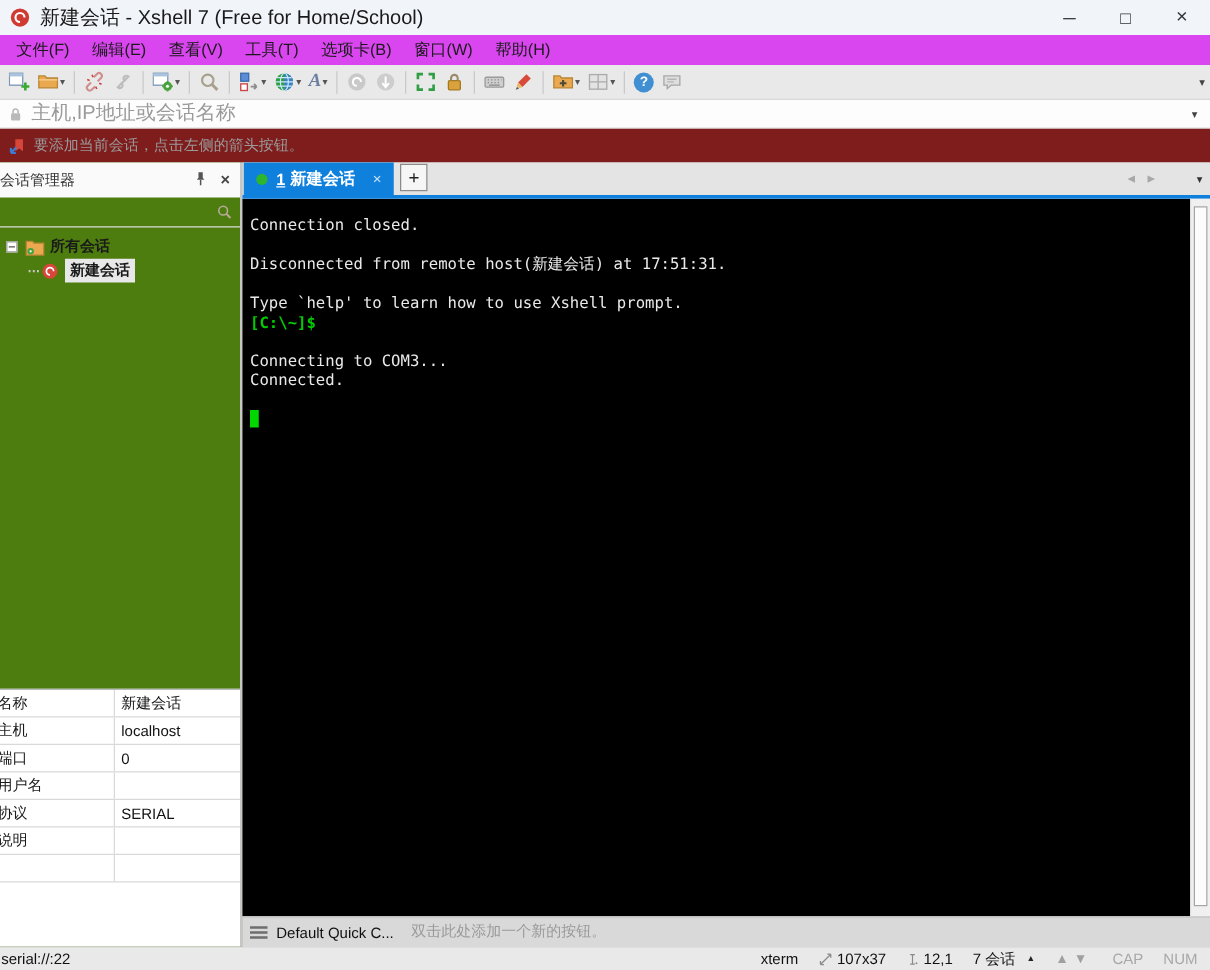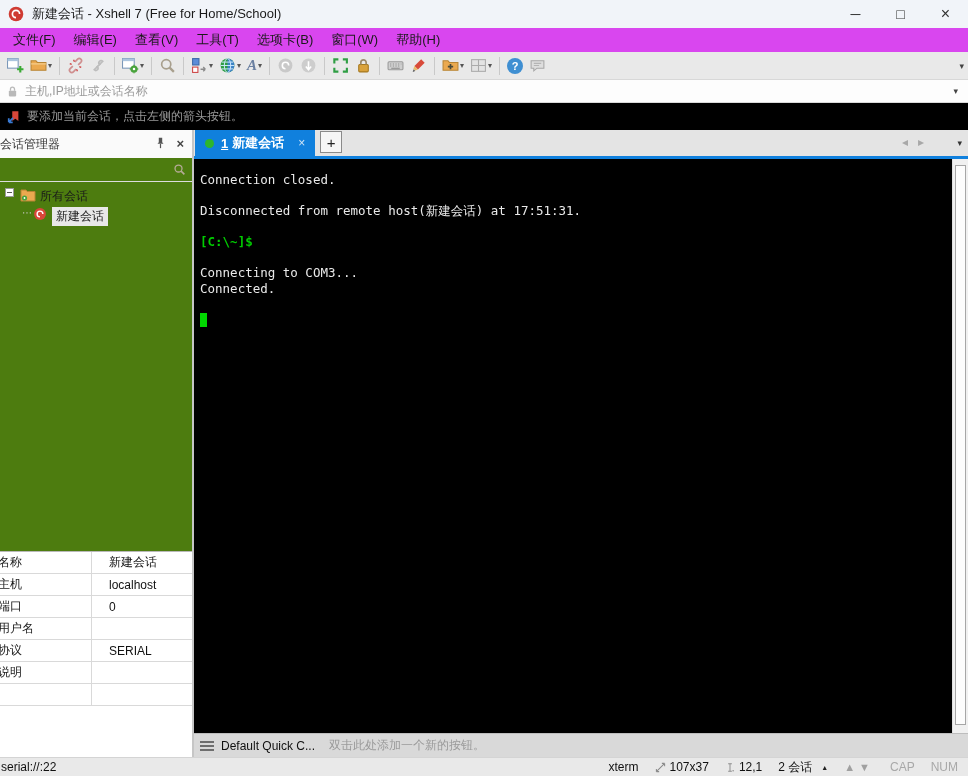--- a/index.html
+++ b/index.html
@@ -3,71 +3,71 @@
 <meta charset="utf-8">
 <style>
   * { margin:0; padding:0; box-sizing:border-box; }
   html,body { width:968px; height:776px; overflow:hidden; }
   body { font-family:"Liberation Sans", sans-serif; font-size:12px; color:#222; background:#e9e9e9; }
   .window { position:relative; width:968px; height:776px; background:#e9e9e9; overflow:hidden; }
 
   
   .titlebar { height:28px; background:#f1f4f9; display:flex; align-items:center; }
   .app-logo { width:16px; height:16px; margin:0 8px 0 8px; flex:0 0 auto; }
-  .title-text { font-size:13px; color:#1a1a1a; }
+  .title-text { font-size:16px; color:#1a1a1a; }
   .win-controls { margin-left:auto; display:flex; height:28px; }
   .win-btn { width:45px; height:28px; display:flex; align-items:center; justify-content:center; font-size:14px; color:#333; }
 
   
   .menubar { height:24px; background:#d946ef; display:flex; align-items:center; padding-left:4px; }
   .menu-item { padding:0 9px; font-size:13px; line-height:24px; color:#1a1a1a; }
 
   
   .toolbar { height:28px; background:#e9e9e9; border-bottom:1px solid #d8d8d8; display:flex; align-items:center; padding:0 4px; position:relative; }
   .tb-btn { height:24px; display:flex; align-items:center; justify-content:center; padding:0 3px; }
   .tb-btn svg { width:17px; height:17px; }
   .tb-caret { font-size:8px; color:#555; margin-left:1px; }
   .tb-sep { width:1px; height:18px; background:#c9c9c9; margin:0 4px; }
   .tb-overflow { position:absolute; right:4px; top:9px; font-size:9px; color:#444; }
   .icon-font-a { font-family:"Liberation Serif", serif; font-style:italic; font-weight:bold; font-size:15px; color:#6a7fa0; line-height:17px; }
   .icon-help-badge { width:16px; height:16px; border-radius:50%; background:#3f8fd2; color:#fff; font-weight:bold; font-size:11px; display:flex; align-items:center; justify-content:center; }
 
   
   .addressbar { height:23px; background:#fdfdfd; border-bottom:1px solid #d9d9d9; display:flex; align-items:center; padding:0 6px; }
-  .addr-input { flex:1; border:none; outline:none; background:transparent; font-size:12px; color:#333; margin-left:6px; font-family:"Liberation Sans",sans-serif; }
+  .addr-input { flex:1; border:none; outline:none; background:transparent; font-size:16px; color:#333; margin-left:6px; font-family:"Liberation Sans",sans-serif; }
   .addr-input::placeholder { color:#9a9a9a; }
   .addr-caret { font-size:9px; color:#444; padding:0 4px; }
 
   
-  .infobar { height:27px; background:#000000; display:flex; align-items:center; padding:0 7px; }
+  .infobar { height:27px; background:#7f1d1d; display:flex; align-items:center; padding:0 7px; }
   .infobar-text { color:#9a9a9a; font-size:12px; margin-left:6px; }
 
   
   .main { display:flex; height:627px; }
 
   
   .left-panel { width:194px; background:#4d7c0f; border-right:2px solid #c6c6c6; display:flex; flex-direction:column; }
   .lp-header { height:28px; display:flex; align-items:center; background:#fafafa; }
   .lp-title { font-size:12px; color:#333; margin-left:-4px; padding-left:4px; white-space:nowrap; overflow:hidden; }
   .lp-header-btns { margin-left:auto; display:flex; align-items:center; gap:10px; padding-right:8px; }
   .lp-header-btns .hbtn { color:#444; font-size:12px; line-height:12px; }
   .lp-search { height:24px; border-bottom:1px solid #dcdcdc; display:flex; align-items:center; padding:0 6px; }
   .lp-search input { flex:1; border:none; outline:none; font-size:12px; background:transparent; }
   .lp-tree { flex:1; padding-top:6px; position:relative; overflow:hidden; }
-  .tree-row { height:19px; display:flex; font-size:12px; color:#1a1a1a; }
+  .tree-row { height:19px; display:flex; align-items:center; font-size:12px; color:#1a1a1a;font-weight:bold; }
   .tree-expander { width:9px; height:9px; border:1px solid #9a9a9a; background:#fff; margin:0 6px 0 5px; position:relative; flex:0 0 auto; }
   .tree-expander::after { content:""; position:absolute; left:1px; right:1px; top:3px; height:1px; background:#555; }
   .tree-icon { width:16px; height:14px; margin-right:4px; flex:0 0 auto; }
   .tree-child { padding-left:22px; }
   .tree-sel { background:#e8e8e8; padding:1px 4px; }
   .tree-dots { color:#c9c9c9; font-size:10px; letter-spacing:-1px; margin-right:1px; }
 
   
   .propgrid { height:206px; border-top:1px solid #b9b9b9; background:#fff; font-size:12px; }
-  .pg-row { height:22px; display:flex; border-bottom:1px solid #d9d9d9;gap:12px; }
+  .pg-row { height:22px; display:flex; border-bottom:1px solid #d9d9d9; }
   .pg-label { width:92px; border-right:1px solid #d9d9d9; display:flex; align-items:center; padding-left:2px; color:#1a1a1a; overflow:hidden; }
   .pg-label span { margin-left:-4px; white-space:nowrap; }
   .pg-value { flex:1; display:flex; align-items:center; padding-left:5px; color:#111; }
 
   
   .right-area { flex:1; display:flex; flex-direction:column; min-width:0; }
 
   
   .tabbar { height:29px; background:#e4e4e4; position:relative; display:flex; align-items:flex-start; }
   .tab-underline { position:absolute; left:0; right:0; bottom:0; height:3px; background:#1080dd; }
@@ -385,20 +385,21 @@
         <span class="tab-scroll">◂▸</span>
         <span class="tab-menu-caret">▾</span>
       </div>
 
       <div class="term-row">
         <div class="terminal">
           <div class="tline">Connection closed.</div>
           <div class="tline"></div>
           <div class="tline">Disconnected from remote host(新建会话) at 17:51:31.</div>
           <div class="tline"></div>
+          <div class="tline">Type `help' to learn how to use Xshell prompt.</div>
           <div class="tline prompt">[C:\~]$</div>
           <div class="tline"></div>
           <div class="tline">Connecting to COM3...</div>
           <div class="tline">Connected.</div>
           <div class="tline"></div>
           <div class="tline"><span class="cursor-block"></span></div>
         </div>
         <div class="term-scrollbar">
           <div class="term-thumb"></div>
         </div>
@@ -427,21 +428,21 @@
         <span>107x37</span>
       </span>
       <span class="sb-item">
         <svg width="10" height="11" viewBox="0 0 16 16">
             <path d="M5 2h6M8 2v12M5 14h6" fill="none" stroke="#8a8a8a" stroke-width="1.5"></path>
             <circle cx="13" cy="13" r="1.2" fill="#8a8a8a"></circle>
           </svg>
         <span>12,1</span>
       </span>
       <span class="sb-item">
-        <span>2 会话</span>
+        <span>7 会话</span>
         <span class="sb-caret-up">▲</span>
       </span>
       <span class="sb-arrows"><span>▲</span><span>▼</span></span>
       <span class="sb-dim">CAP</span>
       <span class="sb-dim">NUM</span>
     </div>
   </div>
 
 </div>
 

